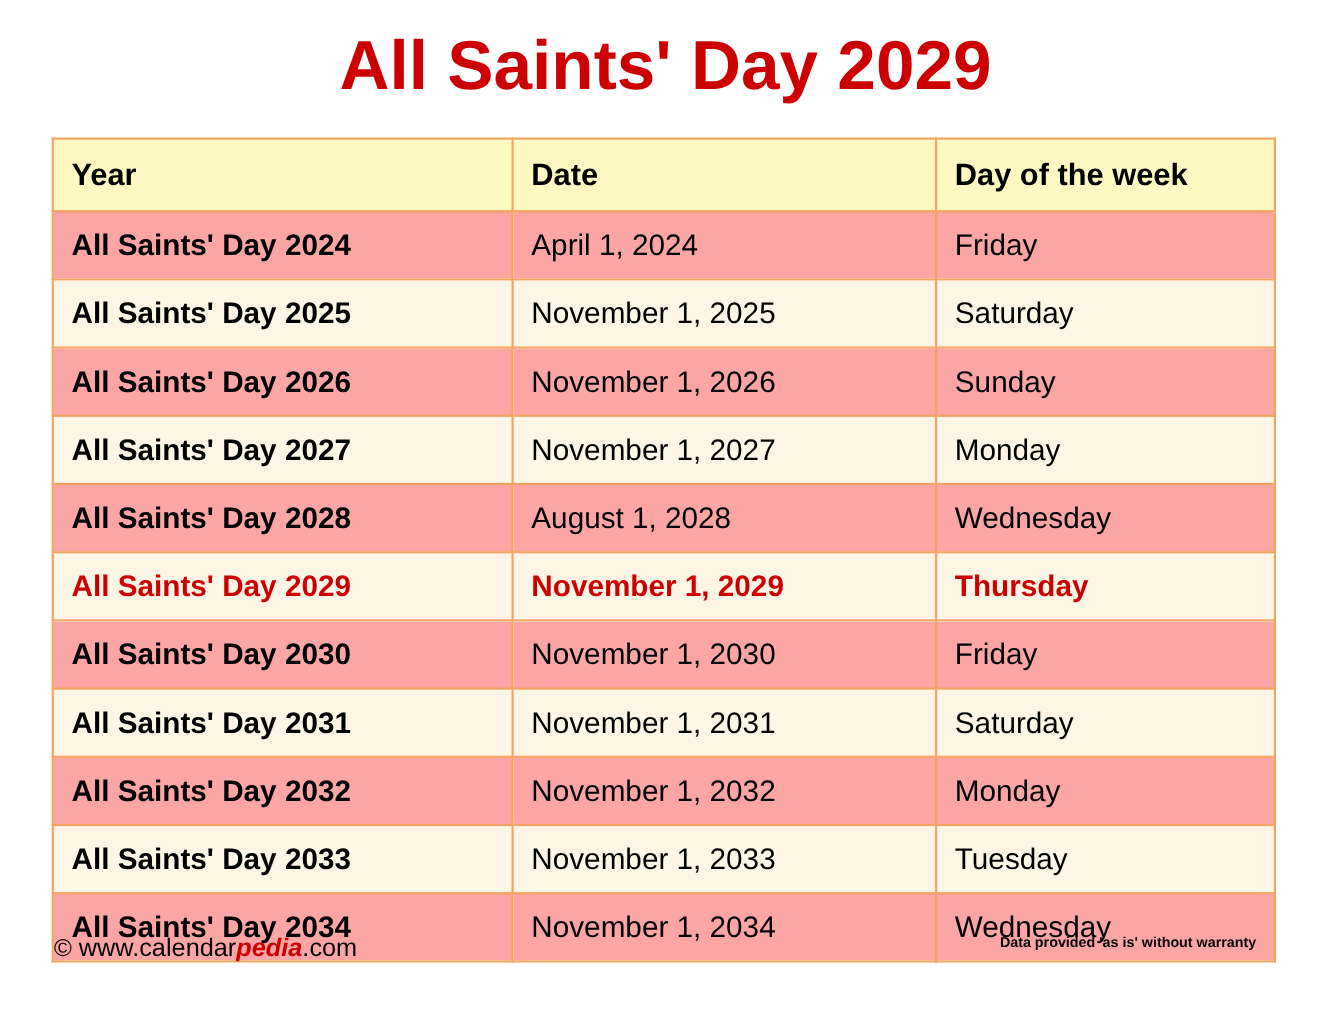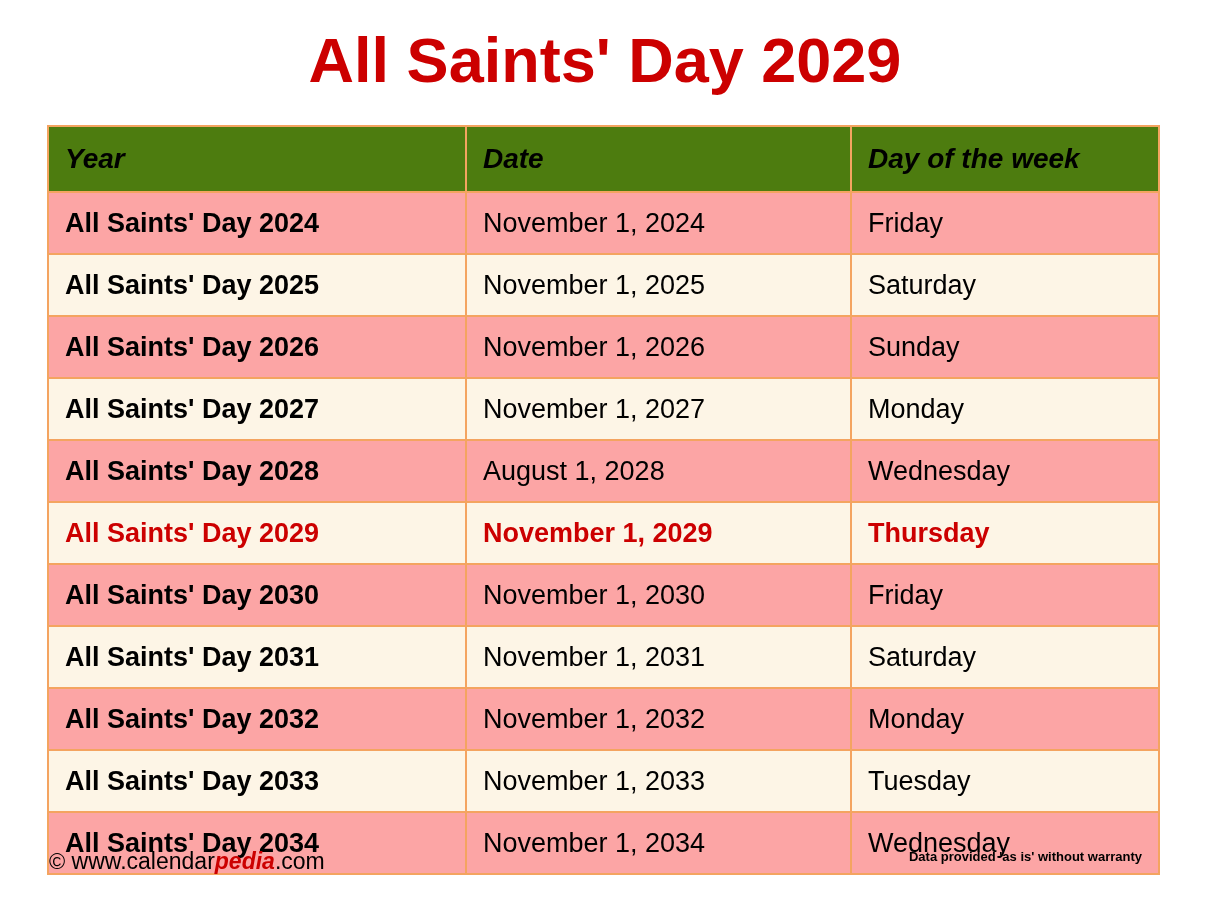--- a/index.html
+++ b/index.html
@@ -61,25 +61,24 @@
     vertical-align: middle;
     text-align: left;
     font-size: 27px;
     color: #000000;
     font-weight: normal;
     white-space: nowrap;
     overflow: hidden;
   }
 
   table.cal-table thead th {
-    background: #4d7c0f;
+    background: #fef9c3;
     font-weight: bold;
     height: 64px;
     font-size: 28px;
-    font-style: italic;
   }
 
   table.cal-table tbody td.col-year {
     font-weight: bold;
   }
 
   table.cal-table tbody tr.row-white td { background: #fca5a5; }
   table.cal-table tbody tr.row-tint  td { background: #fdf5e6; }
 
   table.cal-table tbody tr.row-highlight td {
@@ -138,21 +137,21 @@
       <thead>
         <tr>
           <th>Year</th>
           <th>Date</th>
           <th>Day of the week</th>
         </tr>
       </thead>
       <tbody id="table-body">
           <tr class="row-white">
             <td class="col-year">All Saints' Day 2024</td>
-            <td class="col-date">November 1, 2024</td>
+            <td class="col-date">April 1, 2024</td>
             <td class="col-dow">Friday</td>
           </tr>
           <tr class="row-tint">
             <td class="col-year">All Saints' Day 2025</td>
             <td class="col-date">November 1, 2025</td>
             <td class="col-dow">Saturday</td>
           </tr>
           <tr class="row-white">
             <td class="col-year">All Saints' Day 2026</td>
             <td class="col-date">November 1, 2026</td>

